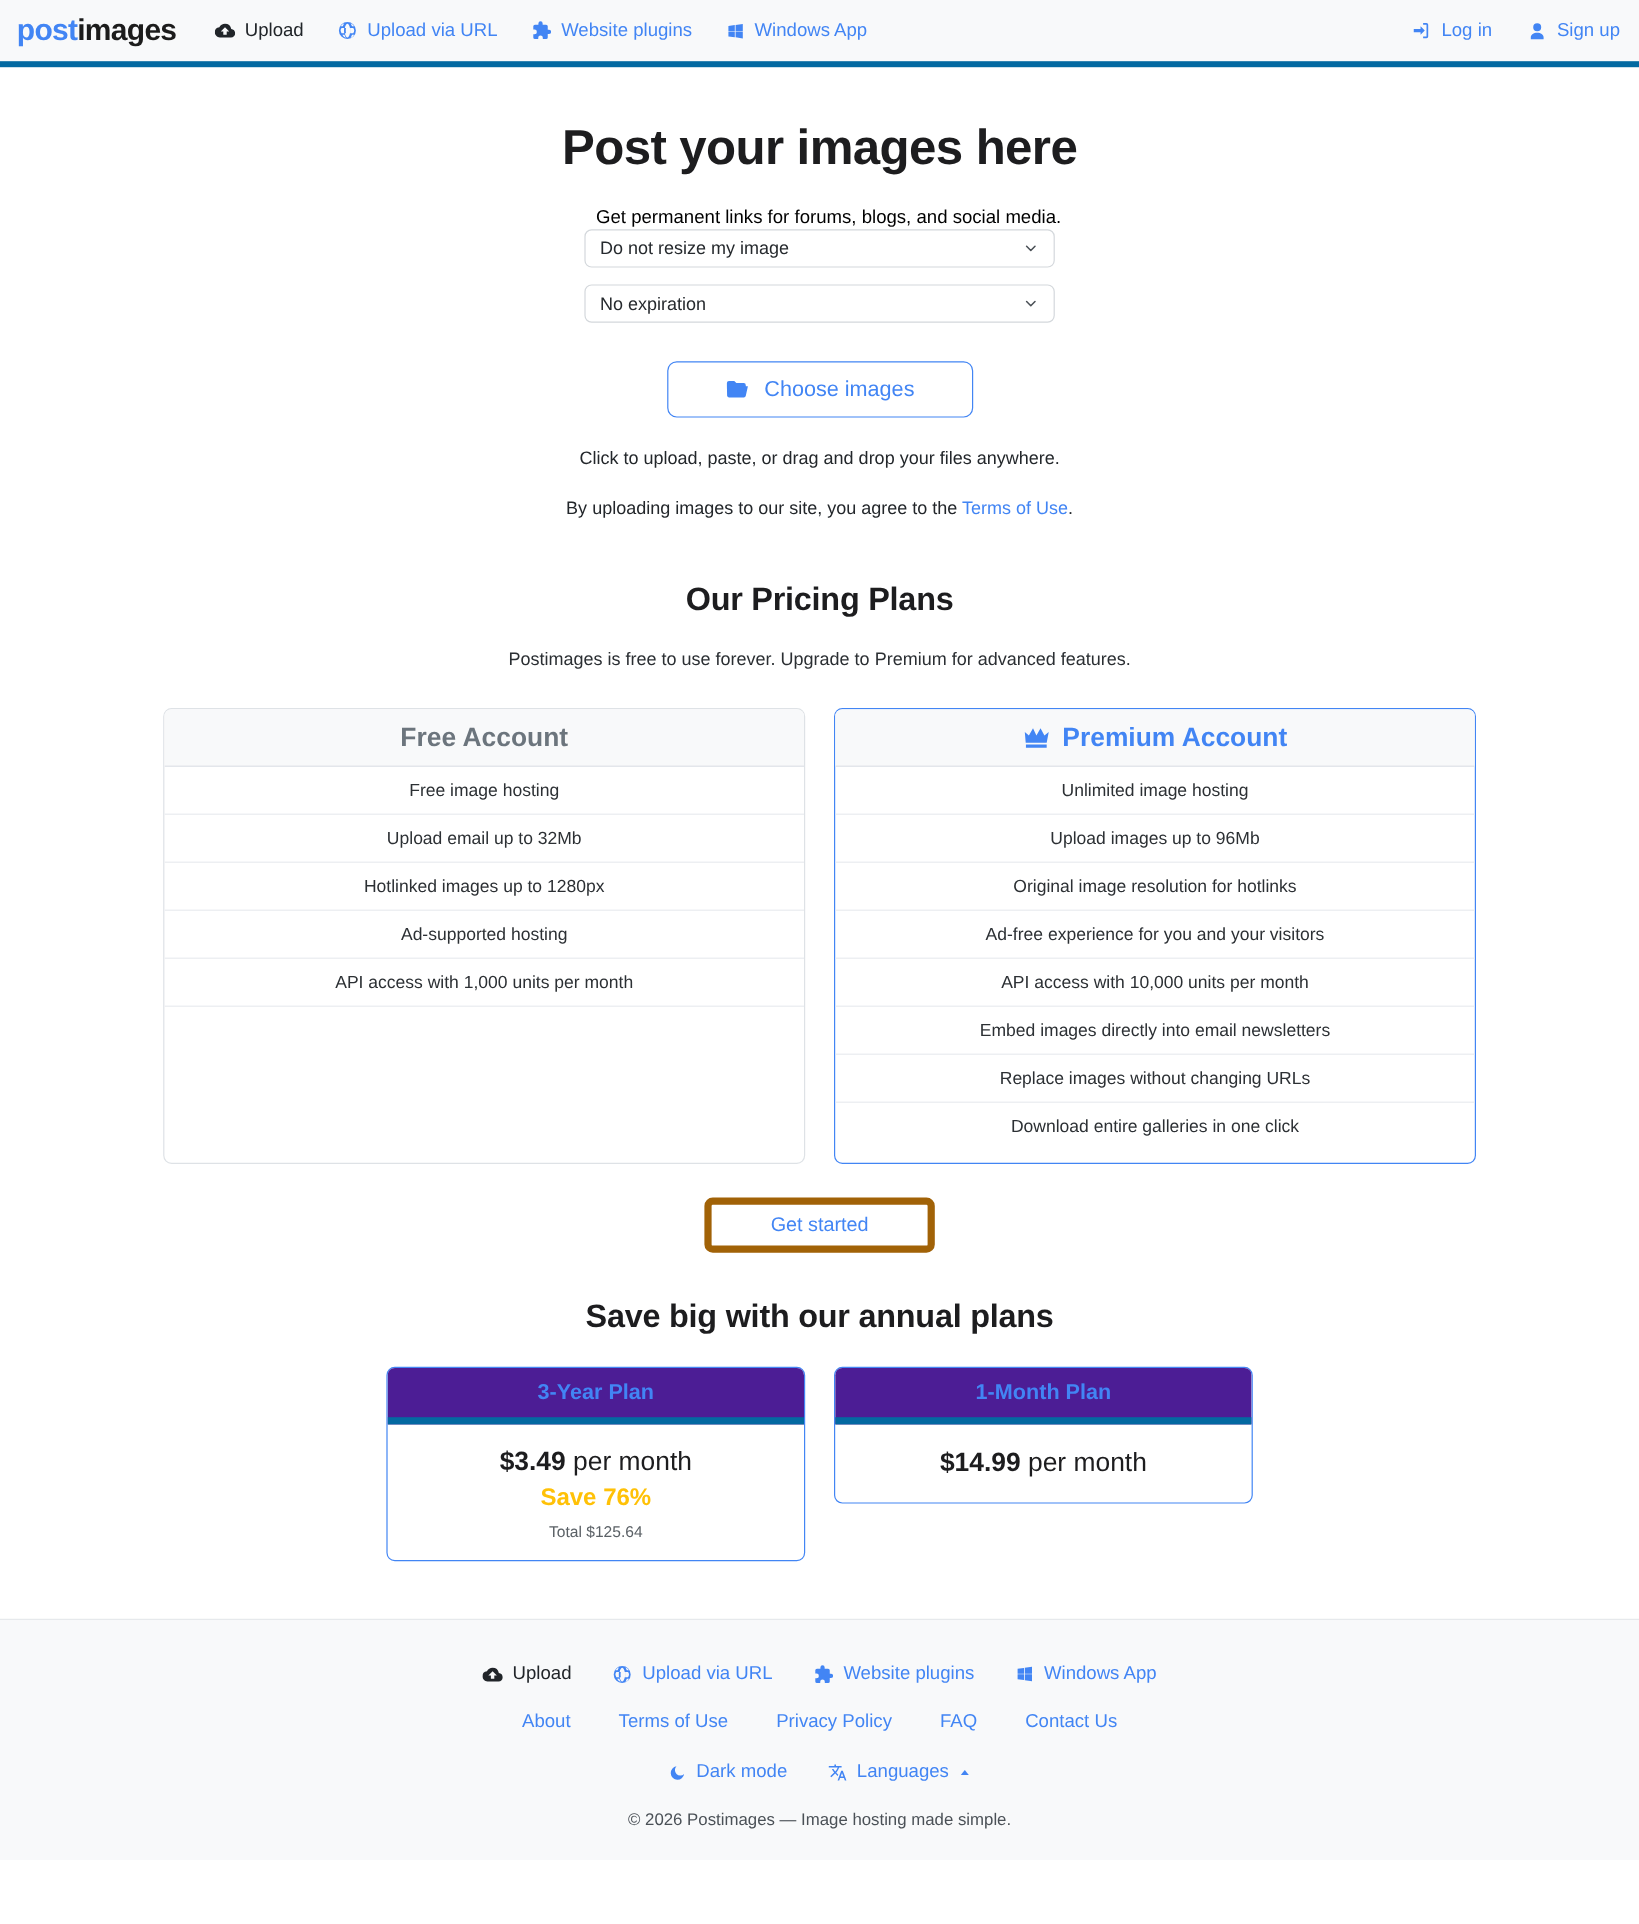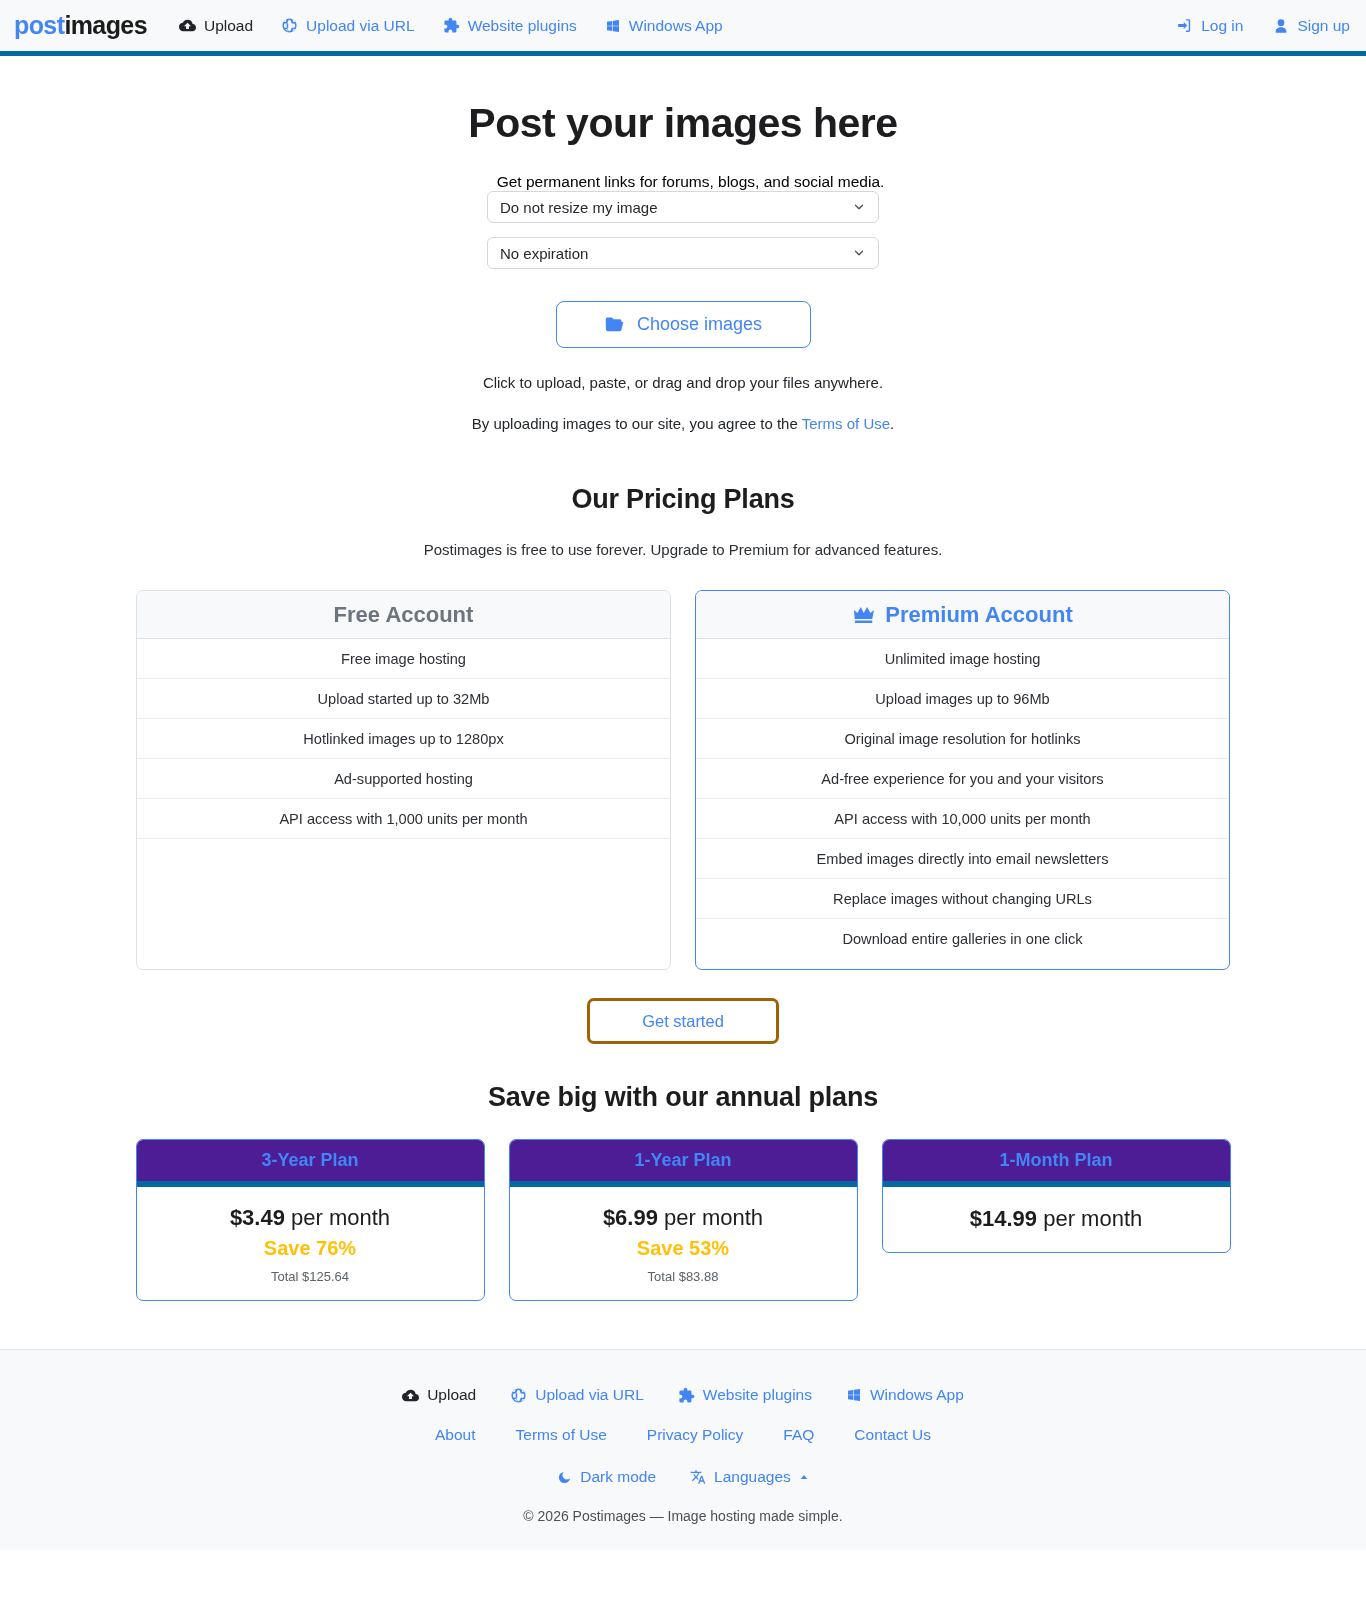--- a/index.html
+++ b/index.html
@@ -155,21 +155,21 @@
     border-bottom: 1px solid #e9ecef;
   }
   .feat:last-child { border-bottom: none; }
   .card-free { min-height: 380px; }
   .card-free .filler { flex: 1; }
 
   .getstarted {
     margin: 28px auto 0;
     width: 192px;
     height: 46px;
-    border: 3px solid #a16207;
+    border: 6px solid #a16207;
     border-radius: 7px;
     background: #fff;
     color: #4285f4;
     font-size: 16.5px;
     display: flex;
     align-items: center;
     justify-content: center;
     cursor: pointer;
     font-family: "Liberation Sans", sans-serif;
   }
@@ -365,21 +365,21 @@
 
 <div class="pricing">
   <h2 class="section">Our Pricing Plans</h2>
   <div class="section-sub">Postimages is free to use forever. Upgrade to Premium for advanced features.</div>
 
   <div class="cards">
 
     <div class="card card-free">
       <div class="card-head">Free Account</div>
       <div class="feat">Free image hosting</div>
-      <div class="feat">Upload started up to 32Mb</div>
+      <div class="feat">Upload email up to 32Mb</div>
       <div class="feat">Hotlinked images up to 1280px</div>
       <div class="feat">Ad-supported hosting</div>
       <div class="feat">API access with 1,000 units per month</div>
       <div class="filler"></div>
     </div>
 
     <div class="card premium">
       <div class="card-head">
         <span class="ico">
           <svg width="23" height="19" viewBox="0 0 24 20" fill="#4285f4">
@@ -409,28 +409,20 @@
 
     <div class="plan">
       <div class="plan-head">3-Year Plan</div>
       <div class="plan-body">
         <div class="price"><b>$3.49</b><span class="per"> per month</span></div>
         <div class="save">Save 76%</div>
         <div class="total">Total $125.64</div>
       </div>
     </div>
 
-    <div class="plan">
-      <div class="plan-head">1-Year Plan</div>
-      <div class="plan-body">
-        <div class="price"><b>$6.99</b><span class="per"> per month</span></div>
-        <div class="save">Save 53%</div>
-        <div class="total">Total $83.88</div>
-      </div>
-    </div>
 
     <div class="plan">
       <div class="plan-head">1-Month Plan</div>
       <div class="plan-body short">
         <div class="price"><b>$14.99</b><span class="per"> per month</span></div>
       </div>
     </div>
   </div>
 </div>
 

